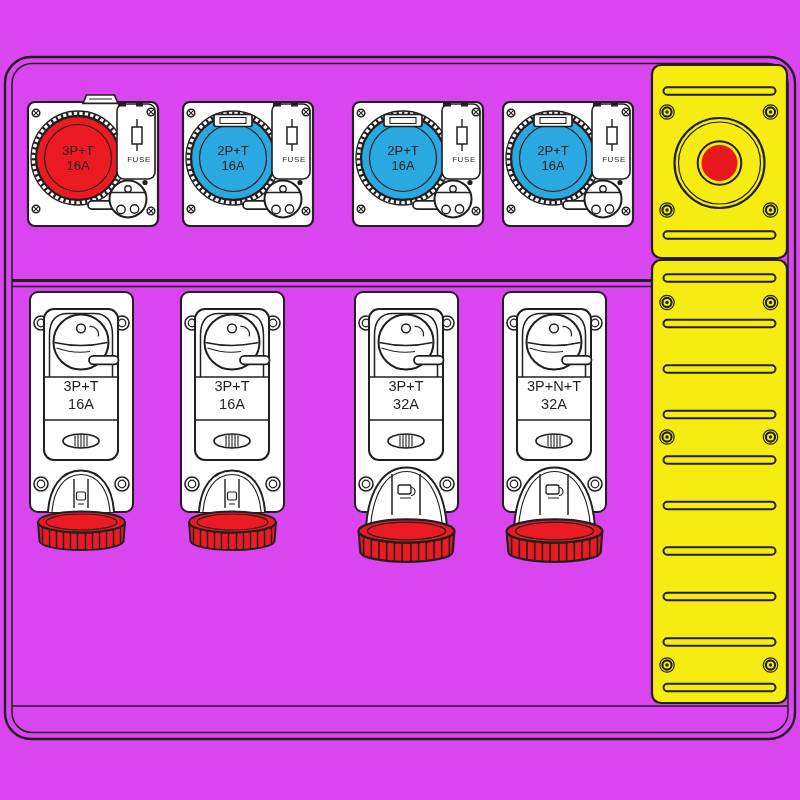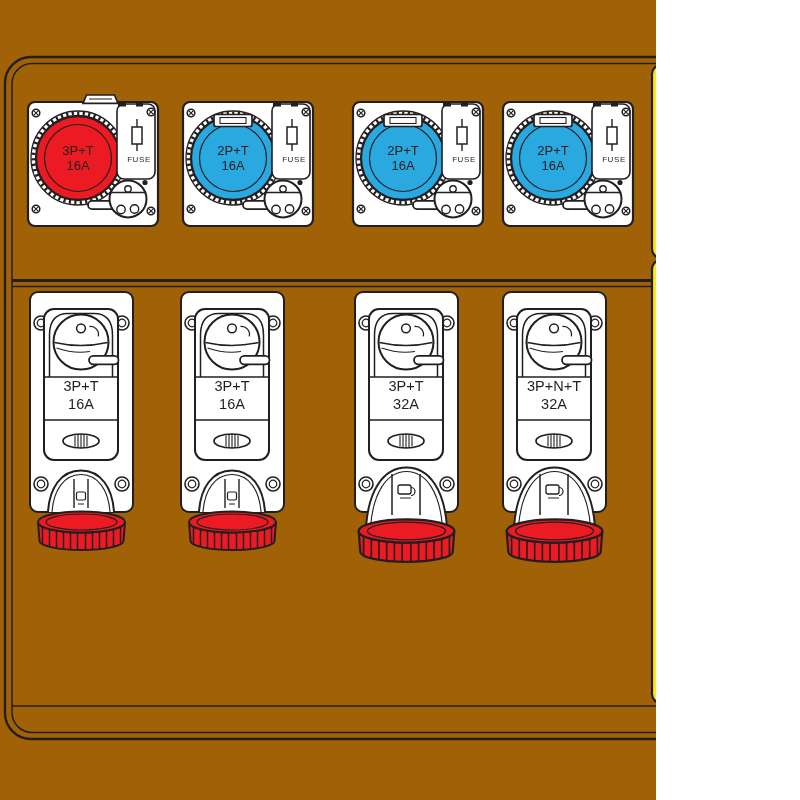--- a/index.html
+++ b/index.html
@@ -1,16 +1,16 @@
 <!DOCTYPE html>
 <html><head>
 <meta charset="utf-8">
 <style>
   html,body{margin:0;padding:0;background:#fff;}
-  .stage{position:relative;width:656px;height:800px;background:#a16207;overflow:hidden;}
+  .stage{position:relative;width:800px;height:800px;background:#d946ef;overflow:hidden;}
   svg{position:absolute;left:0;top:0;}
   svg text{font-family:"Liberation Sans",sans-serif;fill:#231f20;text-anchor:middle;}
   .lbl-top{font-size:13px;}
   .lbl-bot{font-size:14.5px;}
   .lbl-fuse{font-size:8px;letter-spacing:.6px;}
   .o{fill:none;stroke:#231f20;}
   .w{fill:#fff;stroke:#231f20;}
   .f{fill:#231f20;stroke:none;}
 </style>
 </head>

